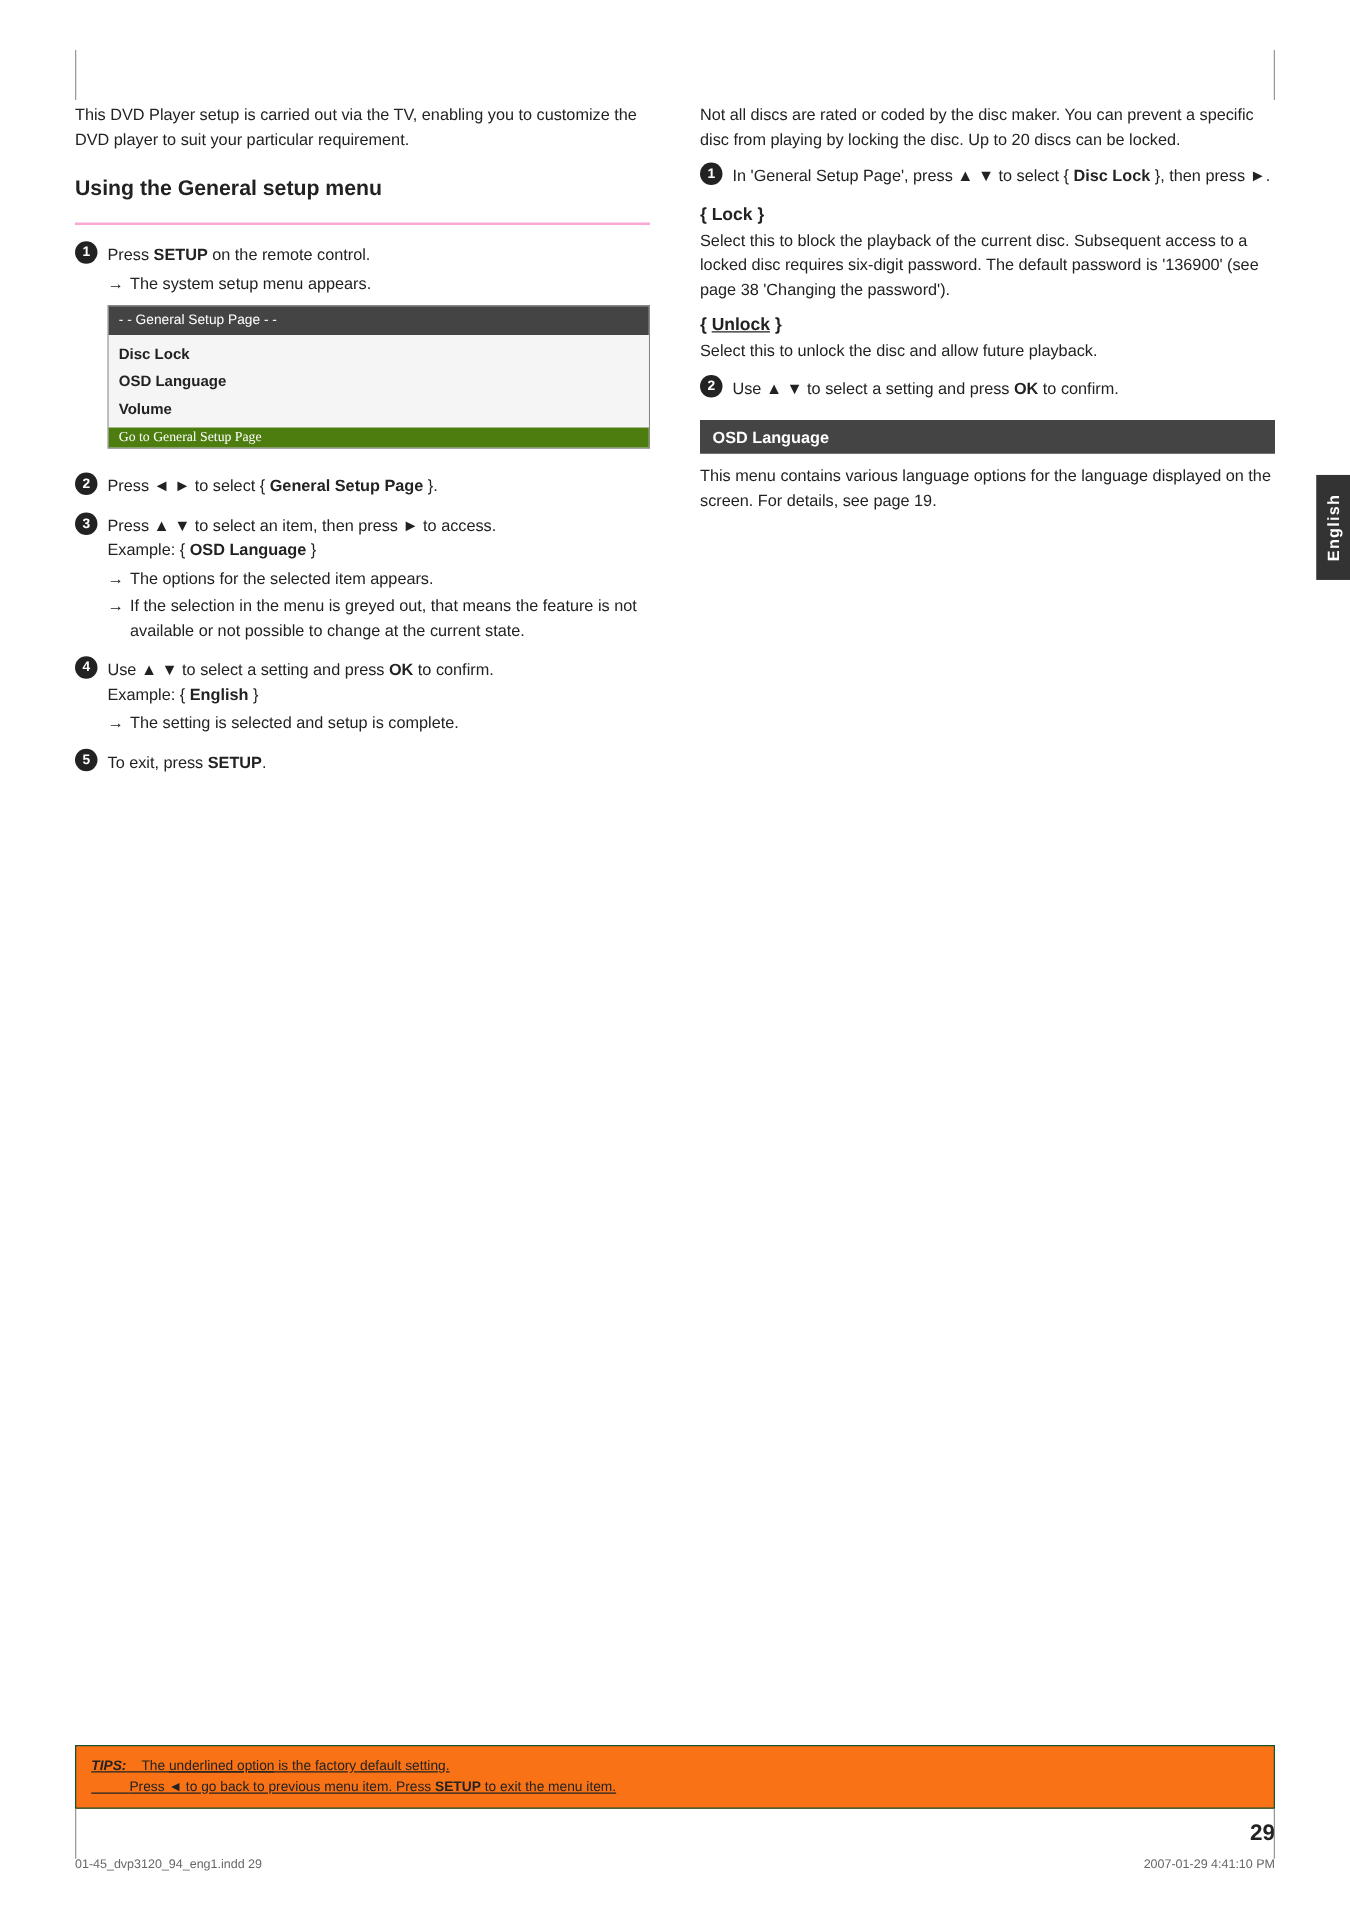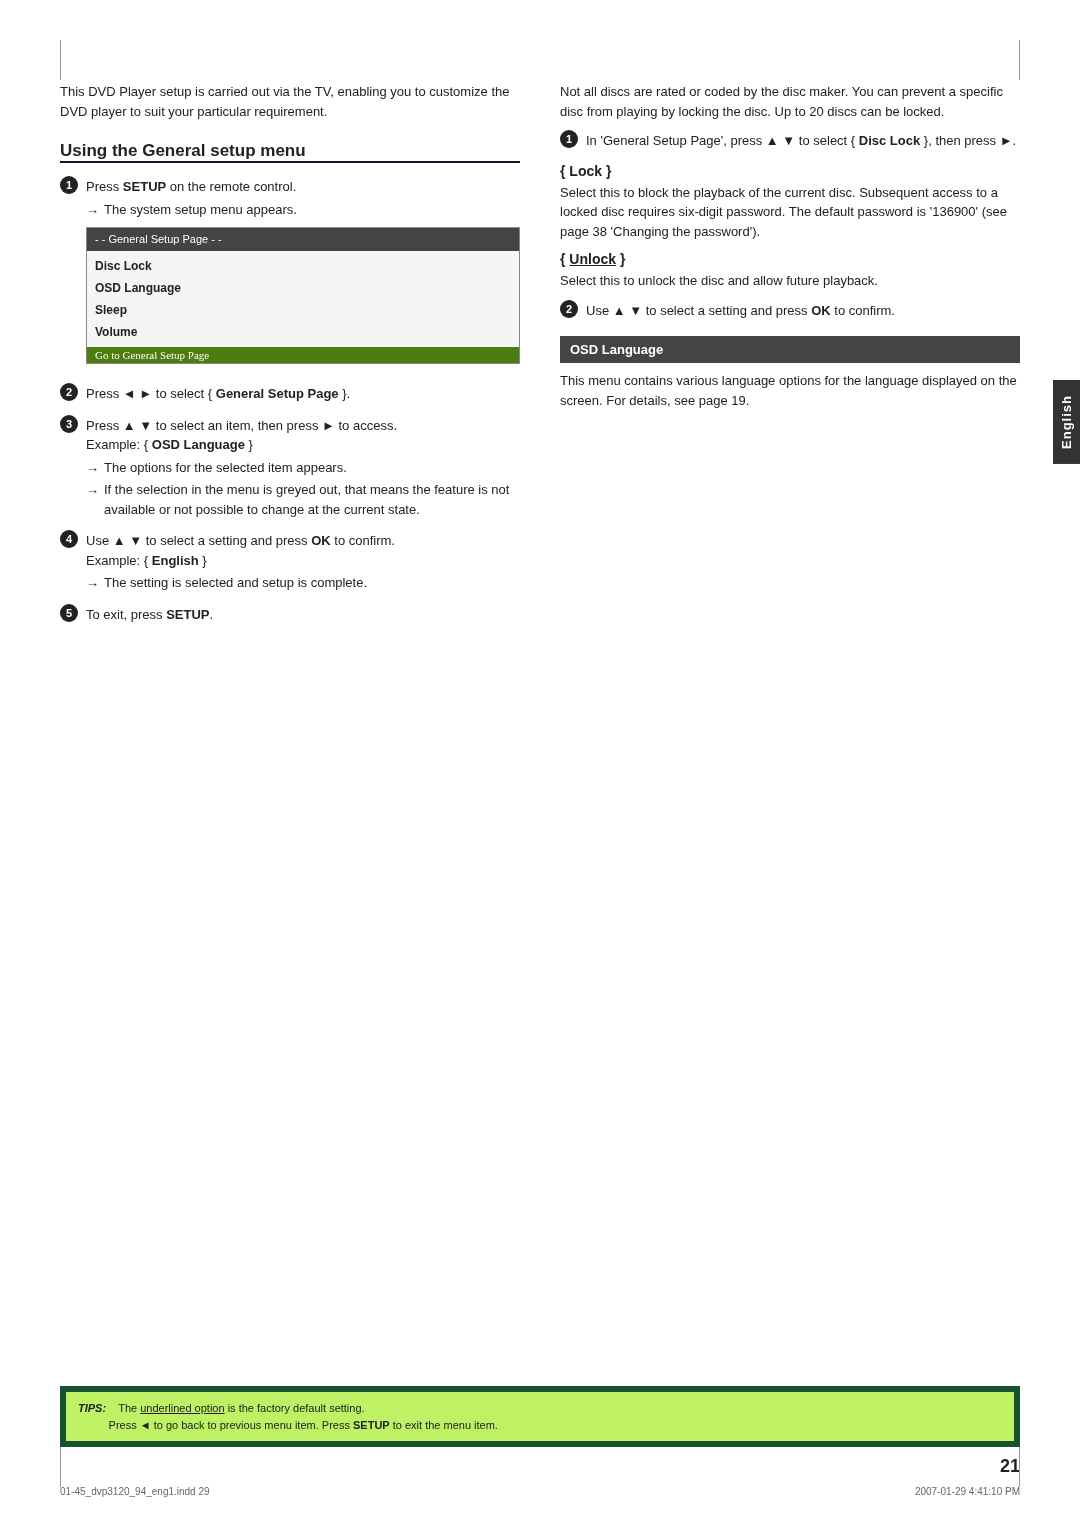--- a/index.html
+++ b/index.html
@@ -78,22 +78,22 @@
     .intro-text {
       font-size: 13px;
       line-height: 1.5;
       margin-bottom: 20px;
     }
 
     
     .section-heading {
       font-size: 17px;
       font-weight: bold;
-      border-bottom: 2px solid #0f172a;
-      padding-bottom: 0;
+      border-bottom: 2px solid #f9a8d4;
+      padding-bottom: 17px;
       margin-bottom: 14px;
     }
 
     
     .step {
       display: flex;
       gap: 6px;
       margin-bottom: 10px;
       align-items: flex-start;
     }
@@ -168,25 +168,26 @@
       margin: 10px 0 4px 0;
     }
     .underline { text-decoration: underline; }
 
     
     .tips-bar {
       position: absolute;
       bottom: 80px;
       left: 60px;
       right: 60px;
-      background: #bef264;
-      border: 6px solid #14532d;
+      background: #f97316;
+      border: 1px solid #14532d;
       padding: 8px 12px;
       font-size: 11px;
       line-height: 1.5;
+      text-decoration: underline;
     }
     .tips-label {
       font-weight: bold;
       font-style: italic;
     }
 
     
     .page-number {
       position: absolute;
       bottom: 50px;
@@ -274,21 +275,20 @@
             <div class="arrow-item">
               <span class="arrow-sym">→</span>
               <span>The system setup menu appears.</span>
             </div>
             
             <div class="menu-box">
               <div class="menu-box-title">- -  General Setup Page  - -</div>
               <div class="menu-box-body">
                 <div class="menu-box-item">Disc Lock</div>
                 <div class="menu-box-item">OSD Language</div>
-                <div class="menu-box-item">Sleep</div>
                 <div class="menu-box-item">Volume</div>
               </div>
               <div class="menu-box-footer">Go to General Setup Page</div>
             </div>
           </div>
         </div>
       </div>
 
       <div class="step-block">
         <div class="step">
@@ -399,21 +399,21 @@
 
   <div class="tips-bar">
     <span class="tips-label">TIPS:</span>
     &nbsp;&nbsp;
     <span>The <span class="underline">underlined option</span> is the factory default setting.</span>
     <br>
     &nbsp;&nbsp;&nbsp;&nbsp;&nbsp;&nbsp;&nbsp;&nbsp;&nbsp;
     <span>Press ◄ to go back to previous menu item. Press <strong>SETUP</strong> to exit the menu item.</span>
   </div>
 
-  <div class="page-number">21</div>
+  <div class="page-number">29</div>
 
   <div class="footer-left">01-45_dvp3120_94_eng1.indd  29</div>
   <div class="footer-right">2007-01-29  4:41:10 PM</div>
 
   <div class="bottom-border-left"></div>
   <div class="bottom-border-right"></div>
 
 </div>
 
 </body></html>

